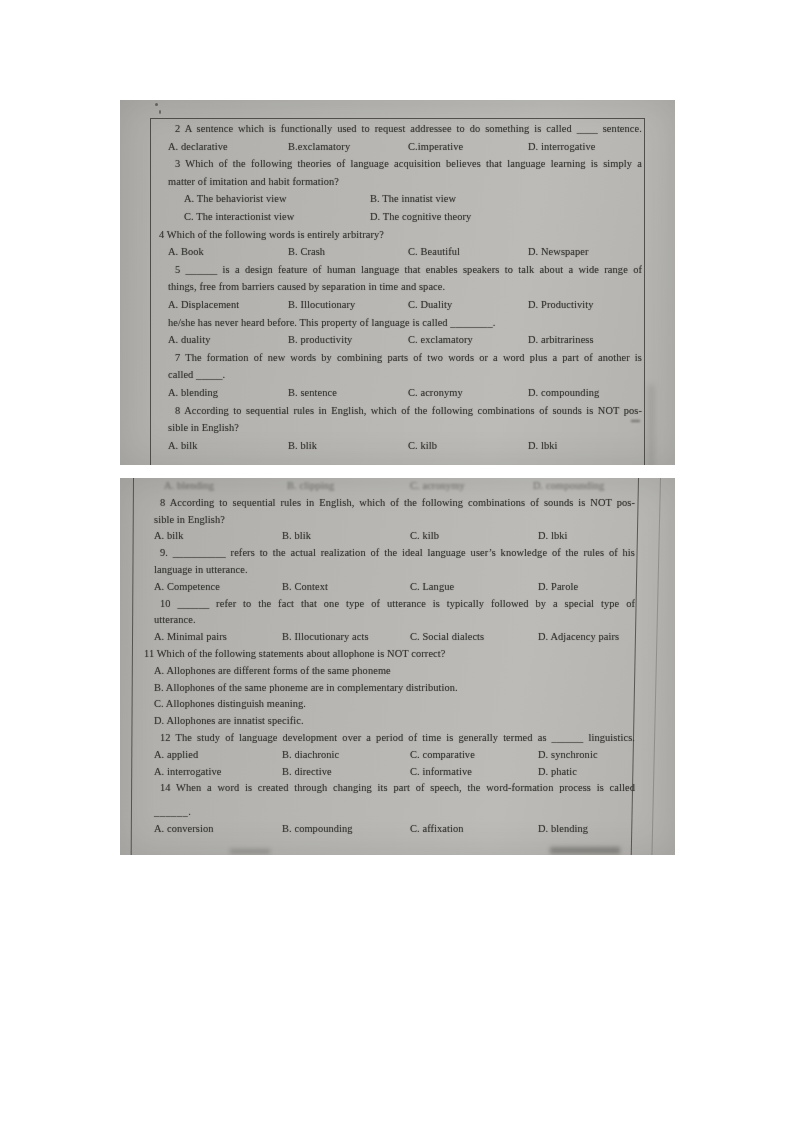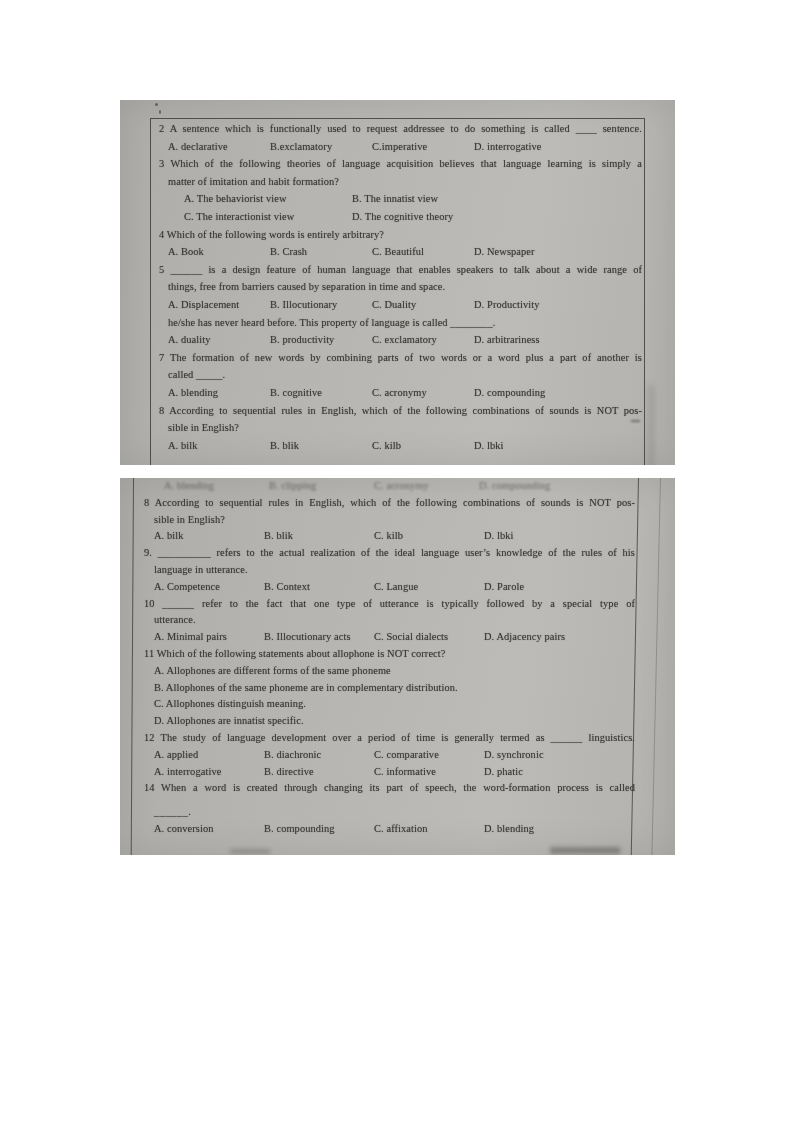--- a/index.html
+++ b/index.html
@@ -37,30 +37,30 @@
     position:absolute;
     color:#383835;
     font-size:10.4px;
     text-shadow:0 0 1px rgba(45,45,42,0.5);
     letter-spacing:0.1px;
   }
   #scan1 .content{left:31px;top:20px;width:497px;line-height:17.6px;}
   #scan2 .content{left:14px;top:3px;width:505px;line-height:16.8px;}
 
   .line{white-space:nowrap;}
-  .line.j{white-space:normal;text-align:justify;text-align-last:justify;padding-right:6px;}
+  .line.j{white-space:normal;text-align:justify;text-align-last:justify;padding-right:6px;margin-left:16px;}
   #scan2 .line.j{padding-right:4px;}
 
   #scan1 .q{padding-left:8px;}
   #scan1 .i,#scan1 .o,#scan1 .o2{padding-left:17px;}
   #scan2 .q{padding-left:10px;}
   #scan2 .i,#scan2 .o,#scan2 .o2,#scan2 .u{padding-left:20px;}
   #scan2 .of{padding-left:30px;}
 
-  .o,.o2,.of{display:flex;}
+  .o,.o2,.of{display:flex;gap:18px;}
   .o .opt{min-width:92px;padding-right:10px;white-space:nowrap;}
   #scan2 .o .opt{min-width:100px;}
   .o2 .opt{min-width:152px;white-space:nowrap;margin-left:16px;}
   .of .opt{min-width:105px;white-space:nowrap;}
 
   .of{filter:blur(1.1px);opacity:0.55;margin-top:-3px;color:#4a4a47;}
   .u{margin-top:7px;letter-spacing:0.5px;}
 
   
   .speck{position:absolute;background:rgba(60,58,55,0.65);border-radius:50%;filter:blur(0.4px);}
@@ -123,21 +123,21 @@
         <div class="line o">
           <span class="opt">A. duality</span>
           <span class="opt">B. productivity</span>
           <span class="opt">C. exclamatory</span>
           <span class="opt">D. arbitrariness</span>
         </div>
         <div class="line q j">7 The formation of new words by combining parts of two words or a word plus a part of another is</div>
         <div class="line i">called _____.</div>
         <div class="line o">
           <span class="opt">A. blending</span>
-          <span class="opt">B. cognitive</span>
+          <span class="opt">B. sentence</span>
           <span class="opt">C. acronymy</span>
           <span class="opt">D. compounding</span>
         </div>
         <div class="line q j">8 According to sequential rules in English, which of the following combinations of sounds is NOT pos-</div>
         <div class="line i">sible in English?</div>
         <div class="line o">
           <span class="opt">A. bilk</span>
           <span class="opt">B. blik</span>
           <span class="opt">C. kilb</span>
           <span class="opt">D. lbki</span>

